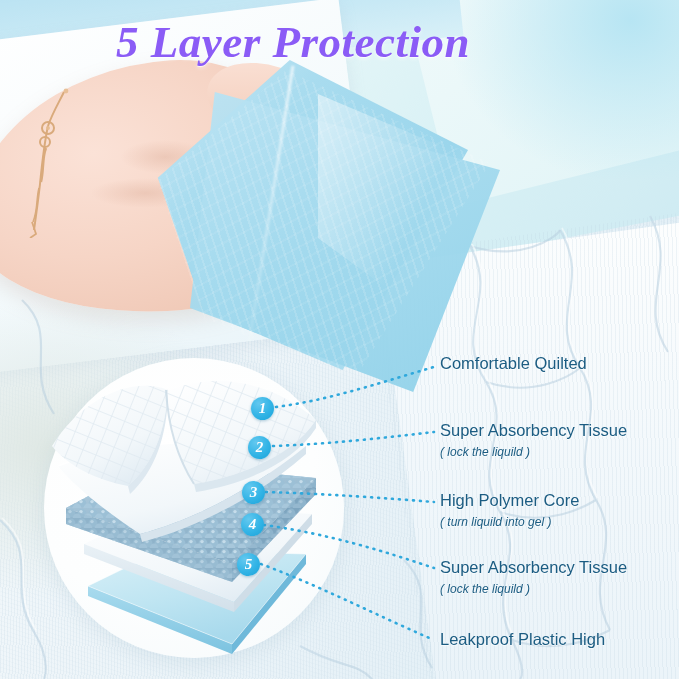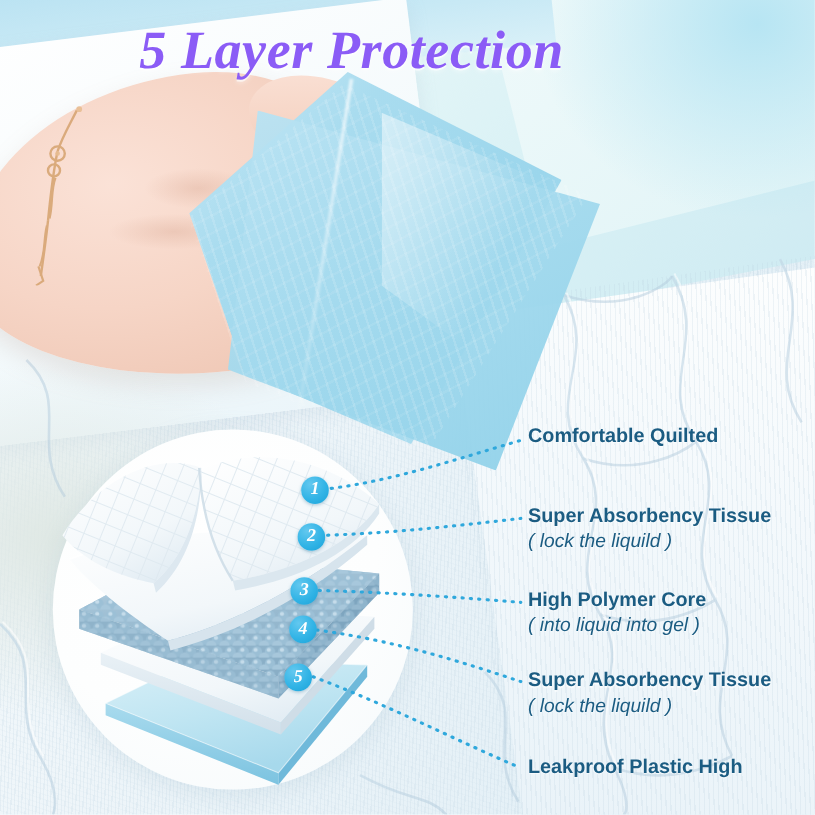--- a/index.html
+++ b/index.html
@@ -203,27 +203,27 @@
     color:#8b5cf6;
     text-shadow:0 1px 0 rgba(255,255,255,.65), 0 2px 4px rgba(255,255,255,.5);
     white-space:nowrap;
   }
 
   
   .labels{position:absolute;left:440px;top:350px;width:240px;}
   .lbl-group{position:absolute;left:0;}
   .lbl-main{
     font-family:"Liberation Sans", sans-serif;
-    font-weight:bold;font-size:16.5px;line-height:22px;
+    font-weight:normal;font-size:16.5px;line-height:22px;
     color:#1b5c82;white-space:nowrap;
     text-shadow:0 1px 1px rgba(255,255,255,.75);
   }
   .lbl-sub{
     font-family:"Liberation Sans", sans-serif;
-    font-style:italic;font-size:16px;line-height:22px;
+    font-style:italic;font-size:12px;line-height:22px;
     color:#1b5c82;white-space:nowrap;
     text-shadow:0 1px 1px rgba(255,255,255,.75);
   }
   .g1{top:2px;}
   .g2{top:69px;}
   .g3{top:139px;}
   .g4{top:206px;}
   .g5{top:278px;}
 </style>
 </head>
@@ -413,21 +413,21 @@
       <div class="lbl-main">Comfortable Quilted</div>
     </div>
 
     <div class="lbl-group g2">
       <div class="lbl-main">Super Absorbency Tissue</div>
       <div class="lbl-sub">( lock the liquild )</div>
     </div>
 
     <div class="lbl-group g3">
       <div class="lbl-main">High Polymer Core</div>
-      <div class="lbl-sub">( into liquid into gel )</div>
+      <div class="lbl-sub">( turn liquild into gel )</div>
     </div>
 
     <div class="lbl-group g4">
       <div class="lbl-main">Super Absorbency Tissue</div>
       <div class="lbl-sub">( lock the liquild )</div>
     </div>
 
     <div class="lbl-group g5">
       <div class="lbl-main">Leakproof Plastic High</div>
     </div>

